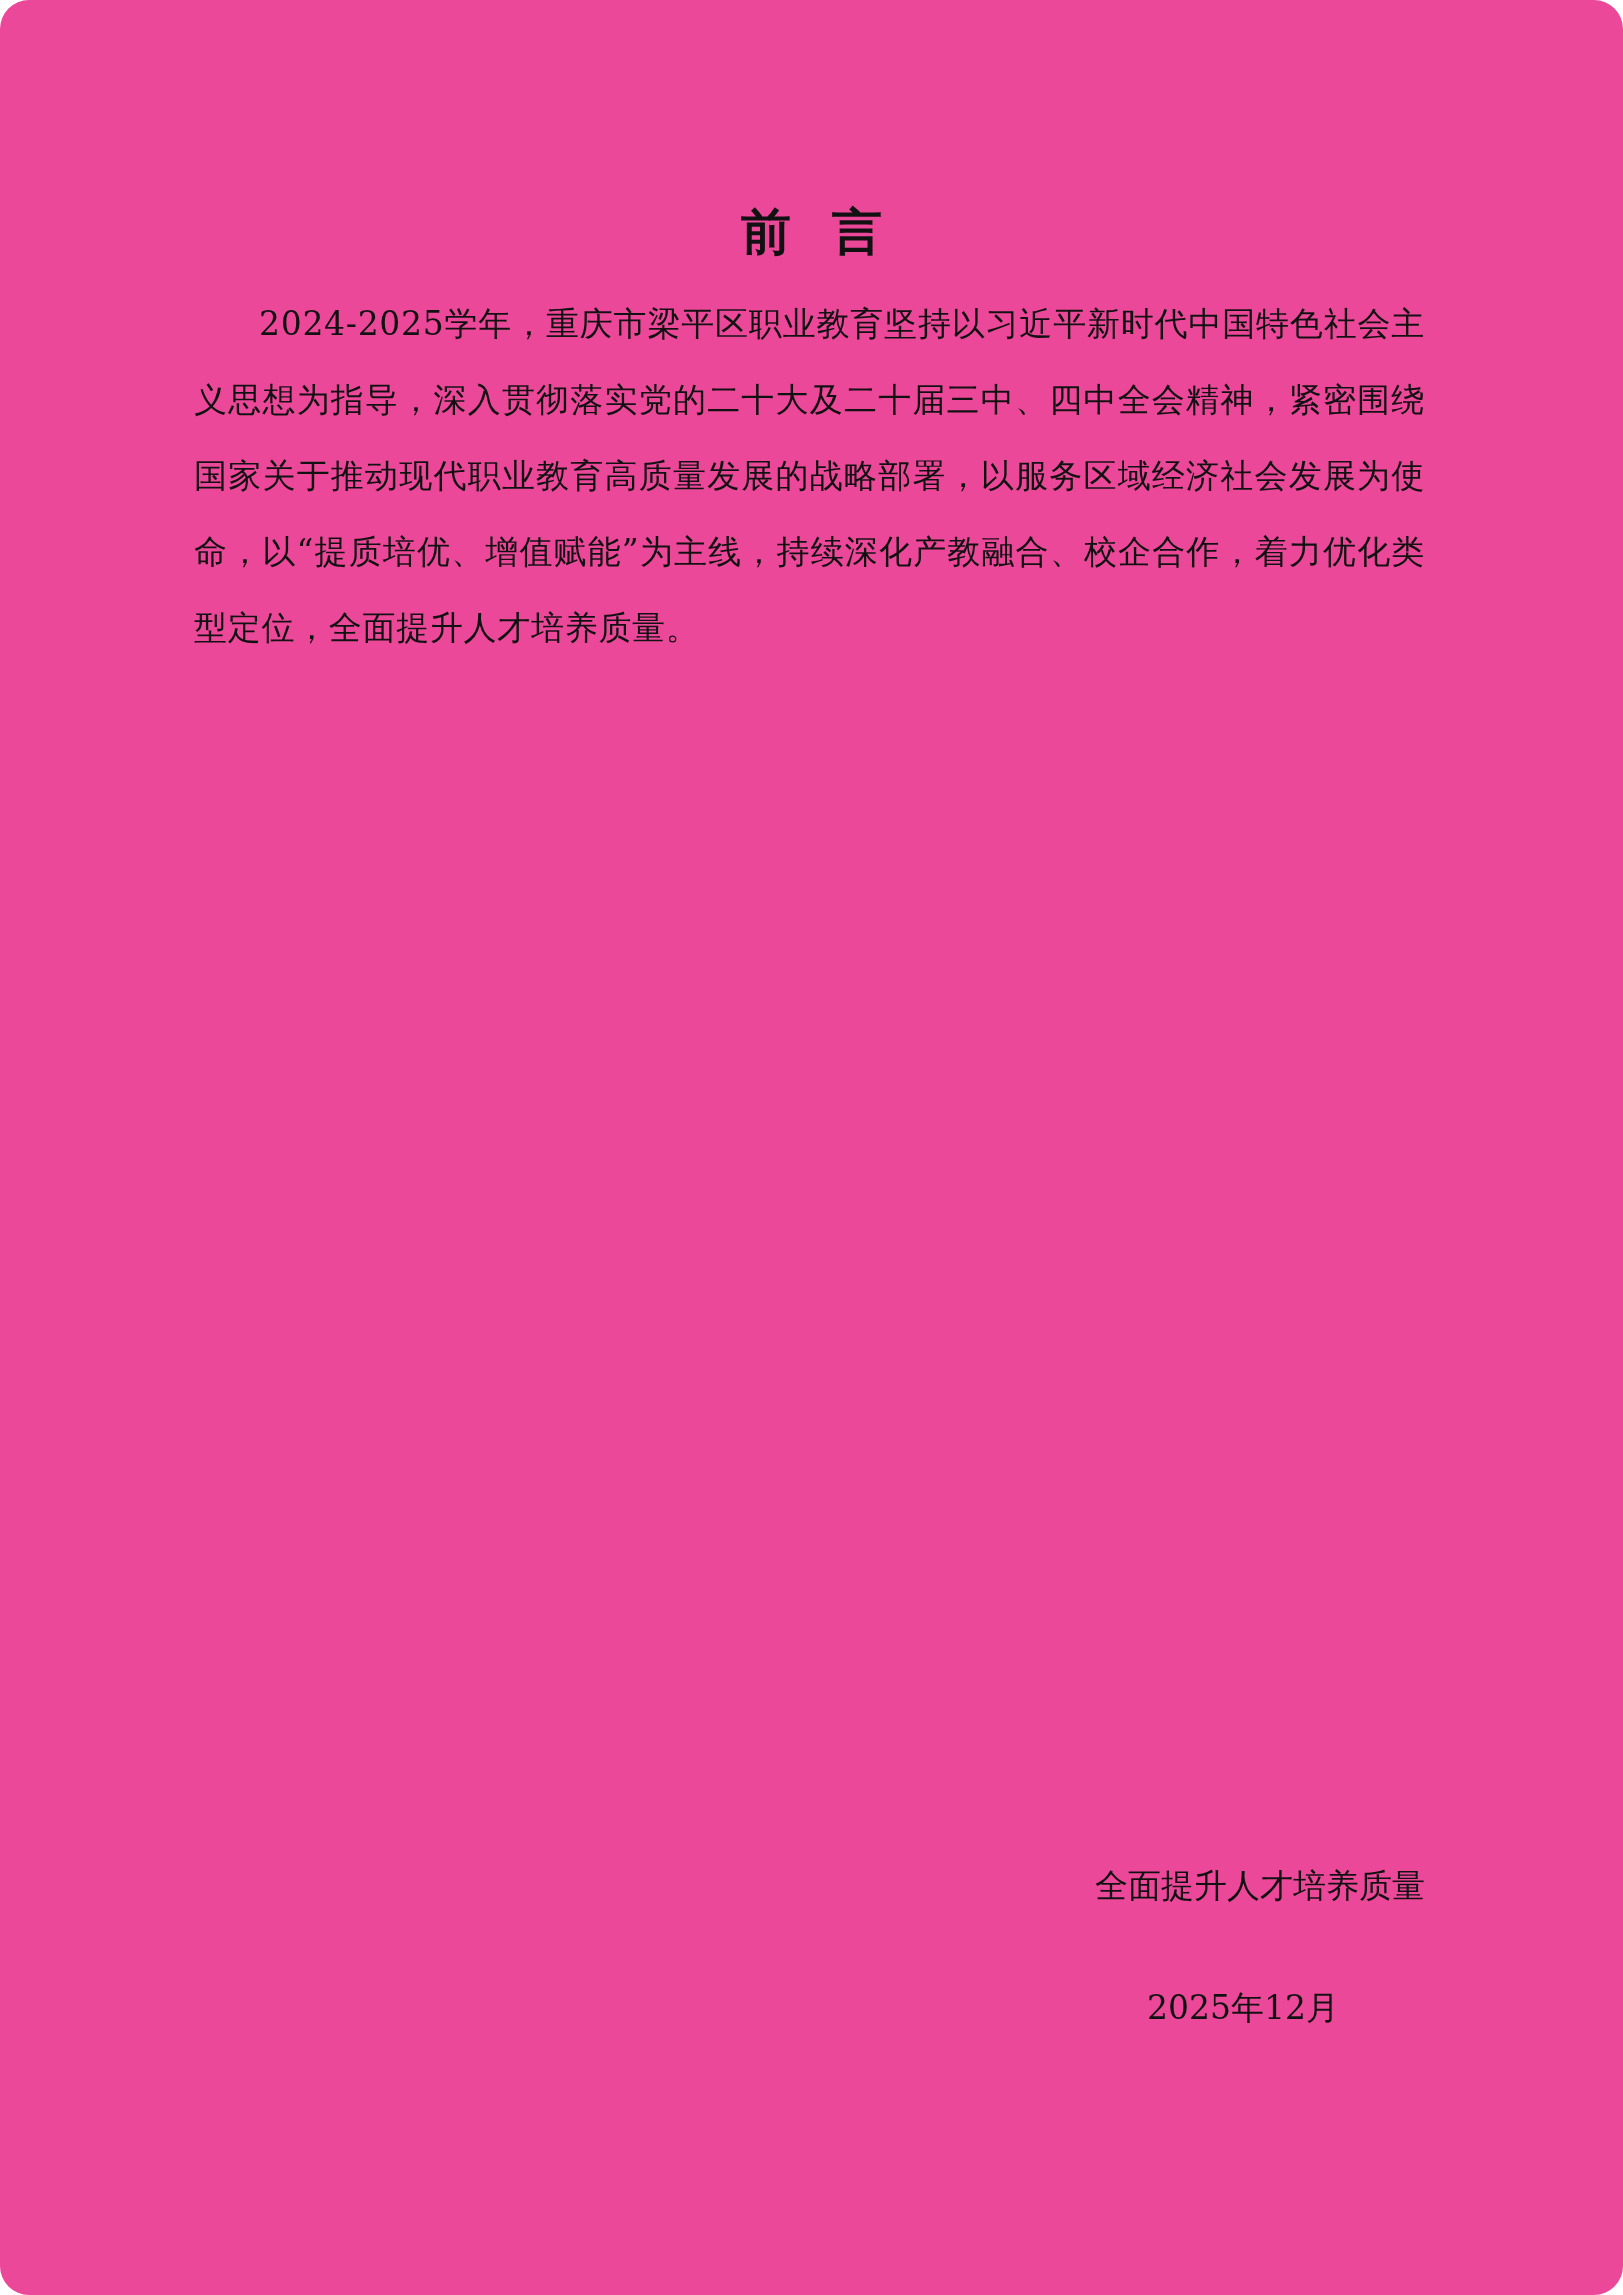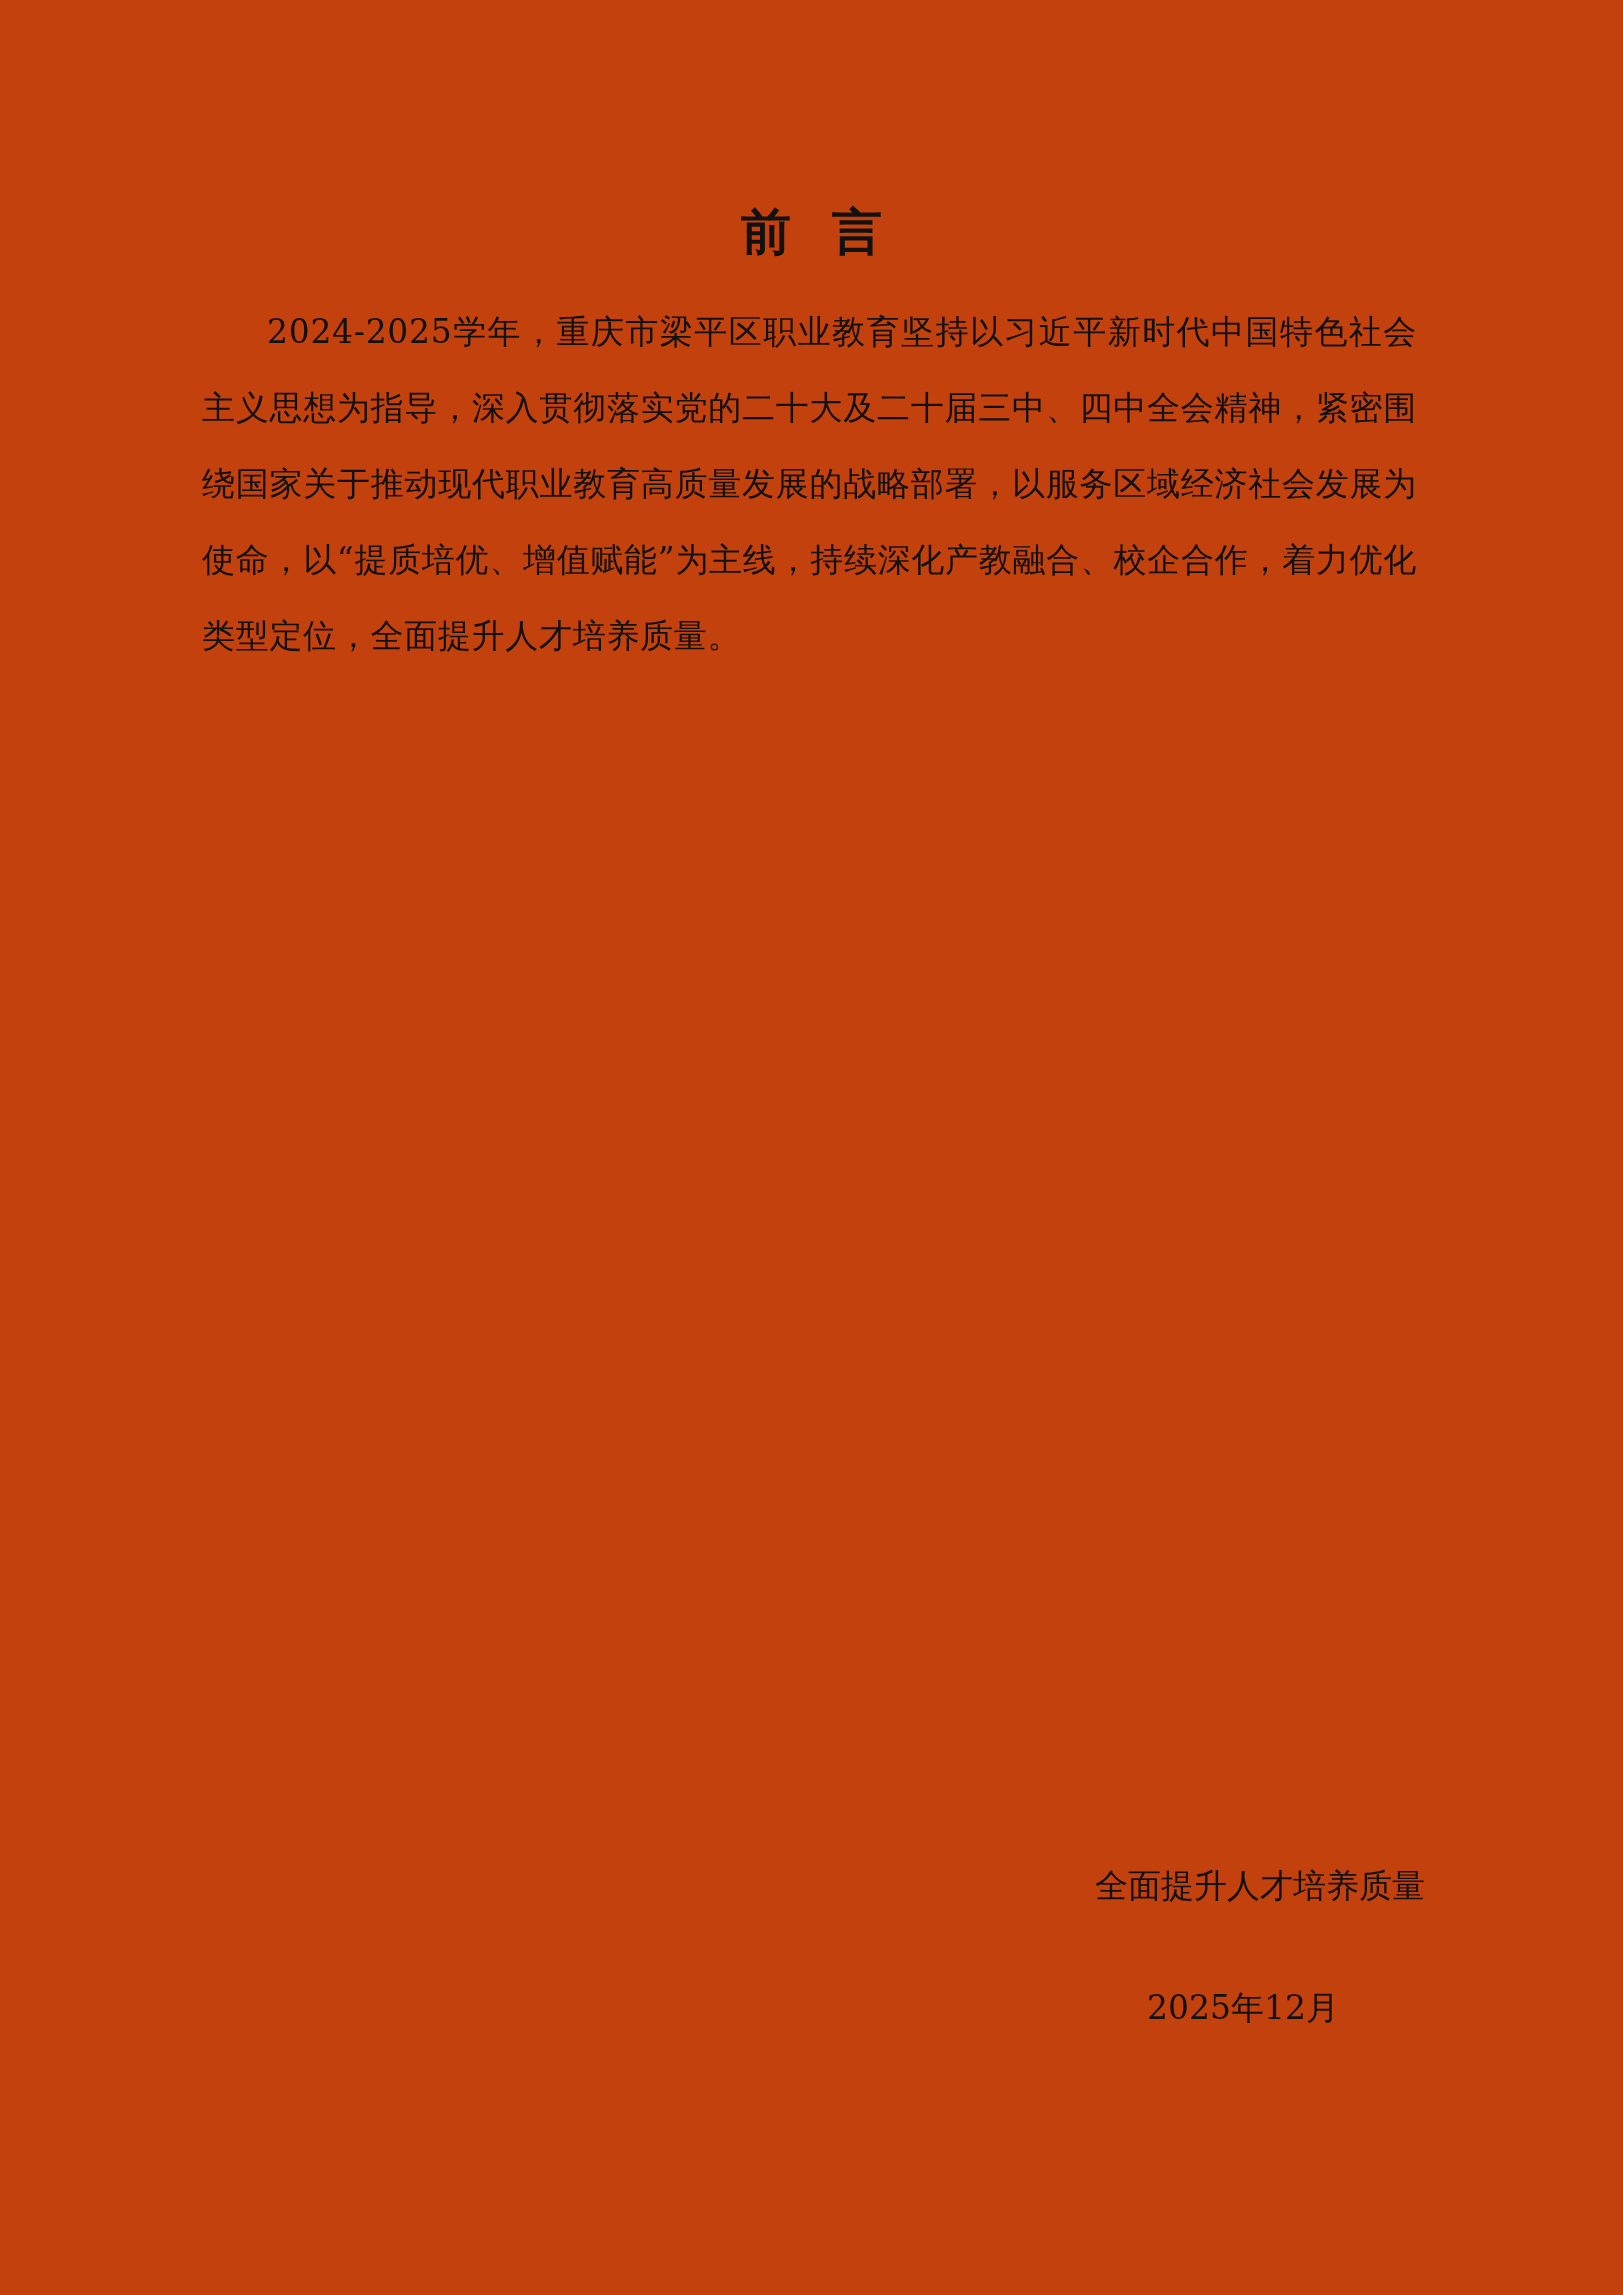--- a/index.html
+++ b/index.html
@@ -1,30 +1,30 @@
 <!DOCTYPE html>
 <html style="font-size:11px"><head>
 <meta charset="utf-8">
 <style>
   html, body { margin: 0; padding: 0; background: #ffffff; }
   body { width: 1623px; height: 2295px; position: relative; overflow: hidden; }
   .page {
-    position: absolute; left: 0; top: 0; width: 1623px; height: 2295px; background: #c2410c;
-    font-family: "DejaVu Serif", "Liberation Serif", serif; color: #111111;
+    position: absolute; left: 0; top: 0; width: 1623px; height: 2295px; background: #ec4899;
+    font-family: "DejaVu Serif", "Liberation Serif", serif; color: #111111; border-radius: 29px;
   }
   .title {
     position: absolute; top: 198px; left: 0; width: 1623px; text-align: center;
     font-size: 50px; font-weight: bold; letter-spacing: 41px; line-height: 68px;
     padding-left: 41px; box-sizing: border-box;
   }
   .body-text {
     position: absolute; left: 194px; top: 286px; width: 1231px;
   }
   .para {
-    margin: 8px; font-size: 33px; line-height: 76px; text-align: justify;
+    margin: 0; font-size: 33px; line-height: 76px; text-align: justify;
     text-indent: 65px; letter-spacing: 0.7px;
   }
   .signature {
     position: absolute; left: 886px; width: 539px; text-align: right;
     font-size: 33px; line-height: 41px;
   }
   .sig-org { top: 1865px; }
   .sig-date { top: 1963px; width: 453px; margin-top: 24px; }
 </style>
 </head>

